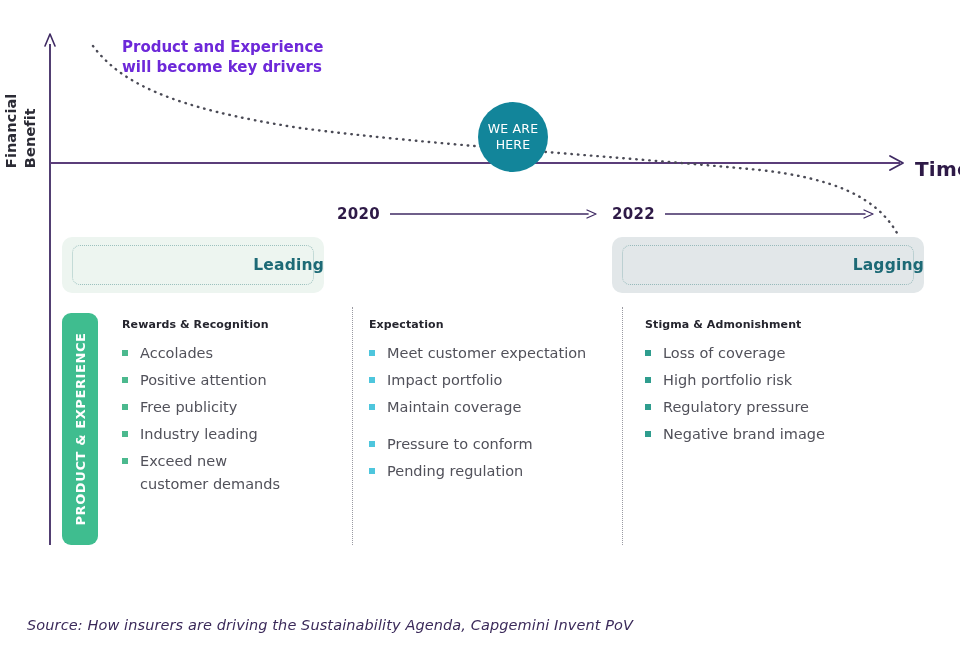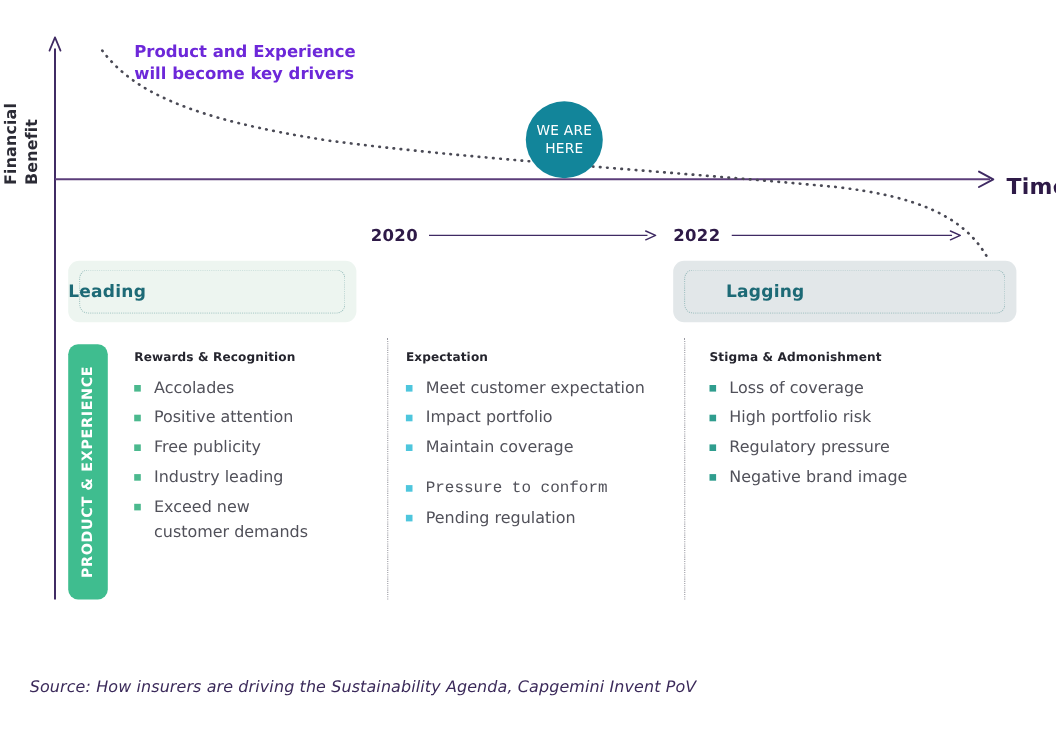--- a/index.html
+++ b/index.html
@@ -73,21 +73,21 @@
     font-size: 15px;
     font-weight: bold;
     color: #6d28d9;
     line-height: 1.33;
   }
 
   
   #we-are-here {
     position: absolute;
     left: 478px;
-    top: 92px;
+    top: 102px;
     width: 70px;
     height: 70px;
     border-radius: 50%;
     background: #12859a;
     color: #ffffff;
     display: flex;
     flex-direction: column;
     align-items: center;
     justify-content: center;
     font-size: 12.5px;
@@ -120,21 +120,21 @@
   .year-row .year-arrow svg { display: block; }
 
   
   .phase-box {
     position: absolute;
     top: 237px;
     height: 56px;
     border-radius: 10px;
     display: flex;
     align-items: center;
-    justify-content: flex-start;
+    justify-content: flex-end;
   }
   .phase-inner {
     position: absolute;
     left: 10px;
     right: 10px;
     top: 8px;
     bottom: 8px;
     border-radius: 8px;
     border: 1.6px dotted rgba(90,150,150,0.55);
   }
@@ -197,21 +197,21 @@
     padding: 0;
   }
   .bullet-list li {
     position: relative;
     padding-left: 18px;
     font-size: 14.5px;
     color: #51515a;
     line-height: 1.58;
     margin-bottom: 4px;
   }
-  .bullet-list li.spacer-before { margin-top: 14px; font-family: Liberation Mono, monospace; }
+  .bullet-list li.spacer-before { margin-top: 14px; }
   .bullet-list li .bullet-sq {
     position: absolute;
     left: 0;
     top: 8px;
     width: 6px;
     height: 6px;
   }
   .bullet-list li .li-text { display: block; }
   .bullet-list li .li-text2 { display: block; }
 

